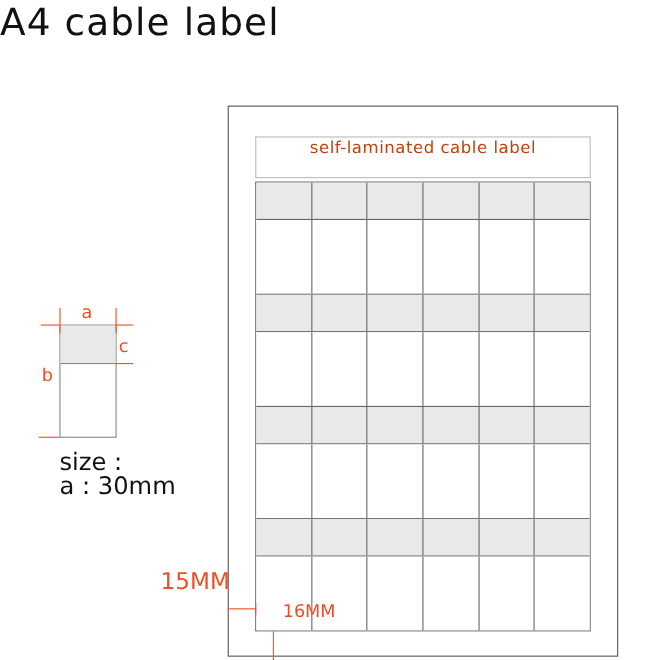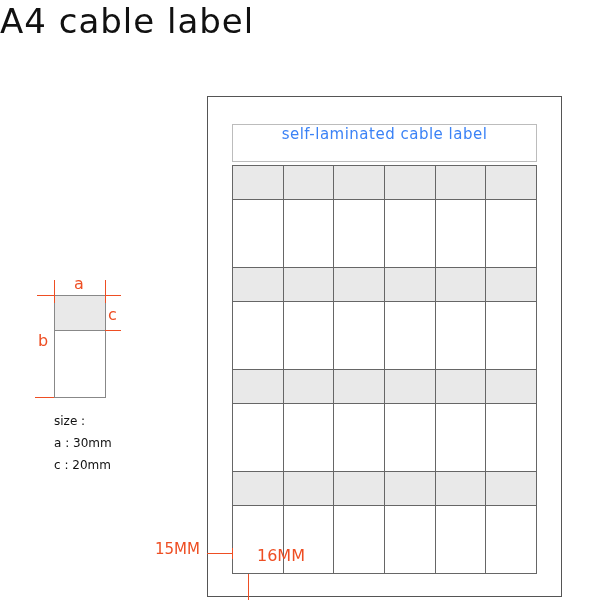--- a/index.html
+++ b/index.html
@@ -28,21 +28,21 @@
     width: 355px; height: 501px;
     border: 1px solid #555555;
     background: #ffffff;
   }
 
   
   .sheet-header {
     left: 232px; top: 124px;
     width: 305px; height: 38px;
     border: 1px solid #bcbcbc;
-    color: #3b82f6;
+    color: #c2410c;
     text-align: center;
     font-size: 15px;
     line-height: 18px;
     letter-spacing: 0.5px;
     padding-top: 0px;
     white-space: nowrap;
     overflow: hidden;
   }
 
   
@@ -59,24 +59,24 @@
   .band:last-child.band-film { height: 67px; }
   .cell { flex: 1 1 0; border-right: 1px solid #666666; }
   .cell:last-child { border-right: none; }
 
   
   .accent { color: #ee4e23; }
   .hline { height: 1px; background: #ee4e23; }
   .vline { width: 1px; background: #ee4e23; }
 
   .margin-left-label {
-    left: 146px; top: 540px;
+    left: 146px; top: 516px;
     width: 54px;
     text-align: right;
-    font-size: 15px;
+    font-size: 21px;
   }
   .margin-bottom-label {
     left: 257px; top: 546px;
     font-size: 16px;
   }
 
   
   .label-outline {
     left: 54px; top: 295px;
     width: 52px; height: 103px;
@@ -86,21 +86,21 @@
   .laminate-area {
     width: 100%; height: 35px;
     background: #e9e9e9;
     border-bottom: 1px solid #888888;
   }
   .dim-label { font-size: 16px; }
 
   
   .size-legend {
     left: 54px; top: 410px;
-    font-size: 12px;
+    font-size: 22px;
     line-height: 22px;
     color: #111111;
   }
 </style>
 </head>
 <body>
 
 <div class="canvas">
 
   <div class="abs page-title">A4 cable label</div>
@@ -196,16 +196,15 @@
   <div class="abs hline" style="left:105px; top:330px; width:16px;"></div>
   <div class="abs hline" style="left:35px;  top:397px; width:19px;"></div>
 
   <div class="abs dim-label accent" style="left:74px;  top:274px;">a</div>
   <div class="abs dim-label accent" style="left:108px; top:305px;">c</div>
   <div class="abs dim-label accent" style="left:38px;  top:331px;">b</div>
 
   <div class="abs size-legend">
     <div>size :</div>
     <div>a : 30mm</div>
-    <div>c : 20mm</div>
   </div>
 
 </div>
 
 </body></html>

